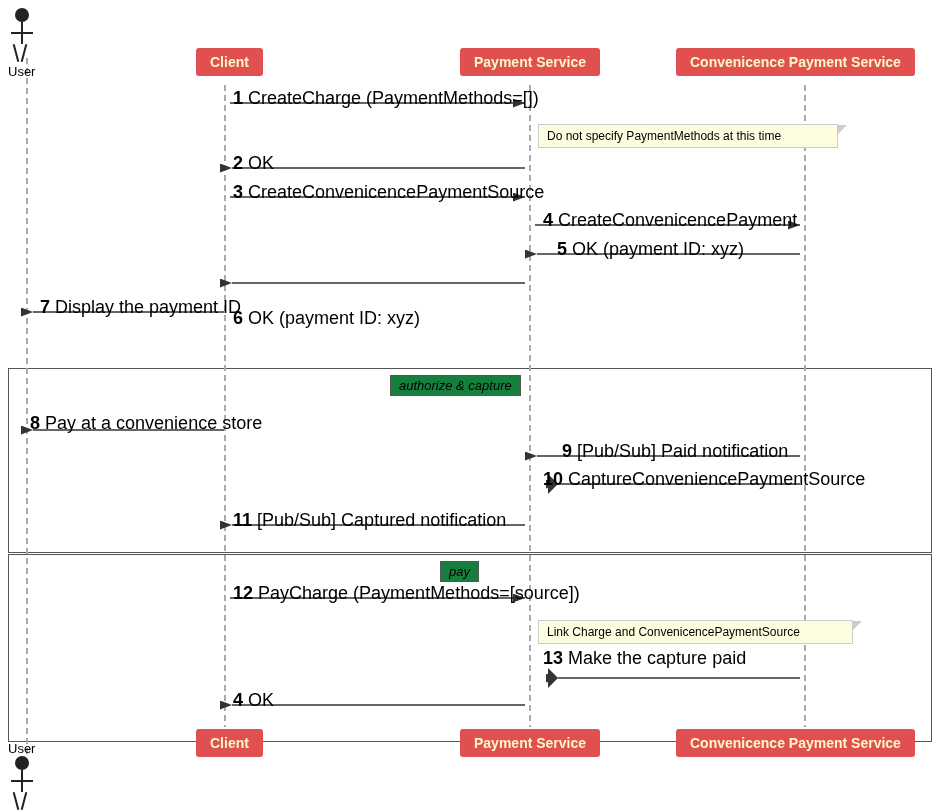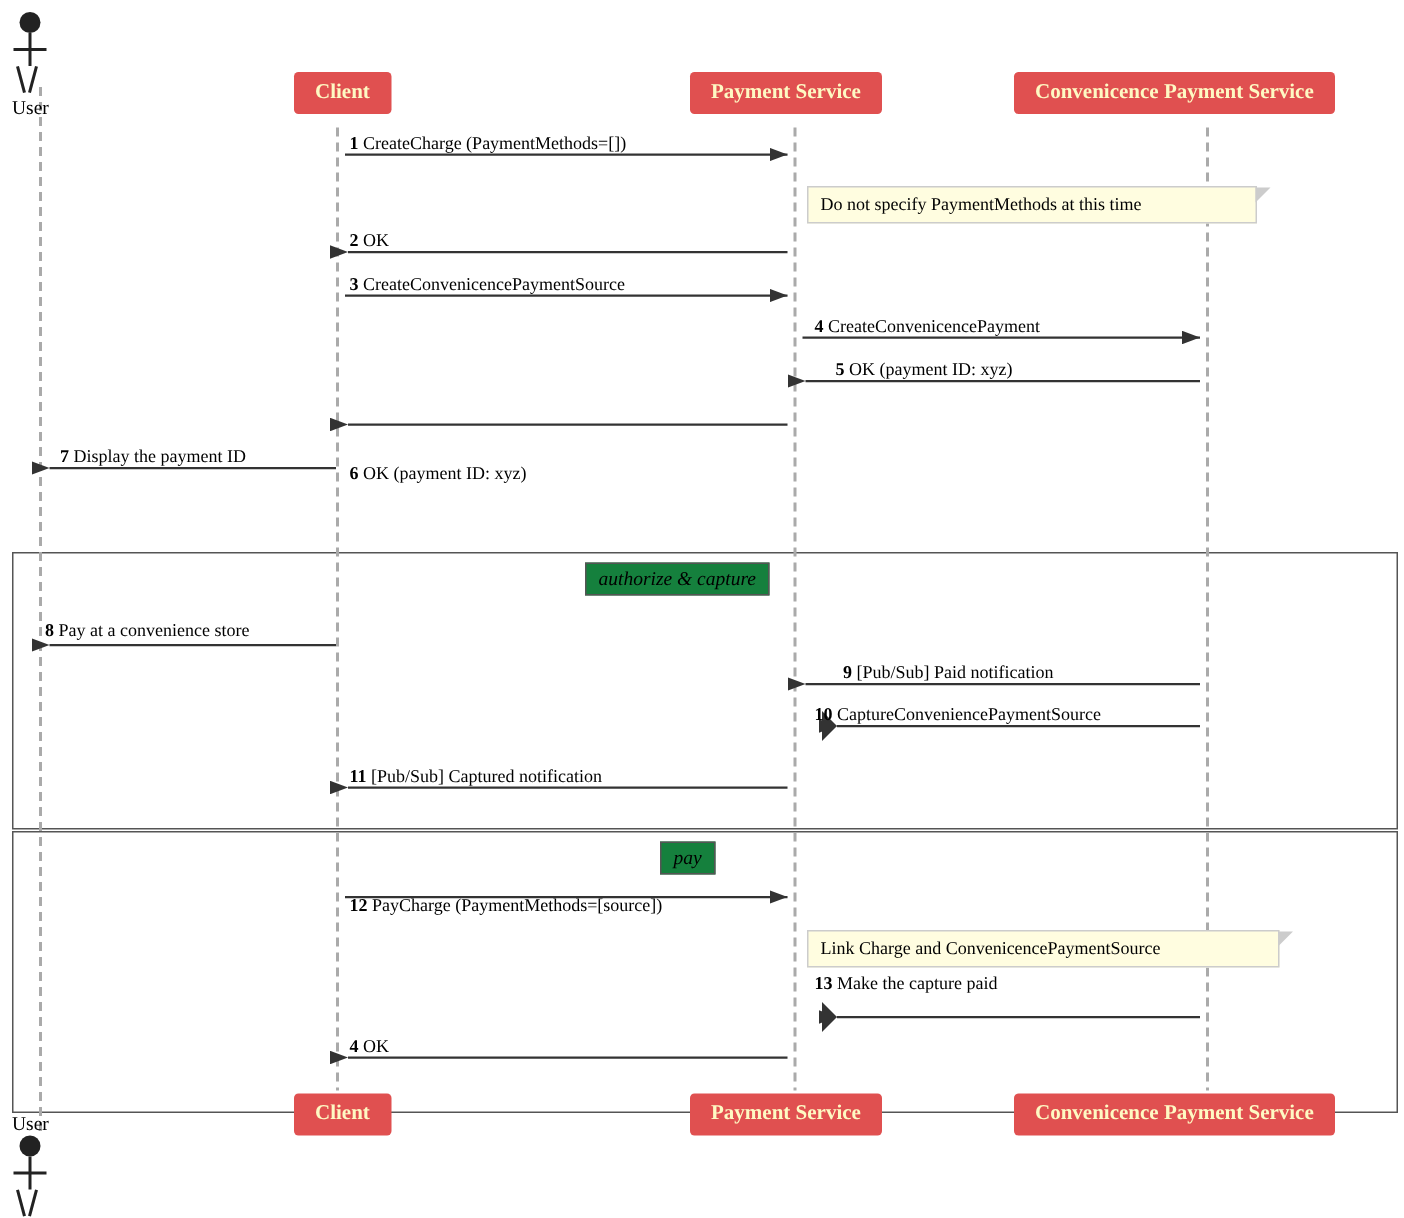--- a/index.html
+++ b/index.html
@@ -10,36 +10,35 @@
       width: 936px;
       height: 812px;
       overflow: hidden;
       position: relative;
     }
     #diagram {
       position: relative;
       width: 936px;
       height: 812px;
       background: white;
-      font-family: Liberation Serif, serif;
     }
     .actor-box {
       position: absolute;
       background: #e05050;
       color: #fef9c3;
       font-weight: bold;
       font-size: 14px;
       padding: 6px 14px;
       border-radius: 3px;
       text-align: center;
       z-index: 10;
     }
     .arrow-label {
       position: absolute;
-      font-size: 12px;
+      font-size: 18px;
       z-index: 5;
     }
     .note-box {
       position: absolute;
       background: #fffde0;
       border: 1px solid #ccc;
       padding: 4px 8px;
       font-size: 12px;
       z-index: 10;
     }
@@ -241,21 +240,21 @@
   </div>
   <div class="arrow-label" style="left:562px; top:441px;">
     <strong>9</strong> <span>[Pub/Sub] Paid notification</span>
   </div>
   <div class="arrow-label" style="left:543px; top:469px;">
     <strong>10</strong> <span>CaptureConveniencePaymentSource</span>
   </div>
   <div class="arrow-label" style="left:233px; top:510px;">
     <strong>11</strong> <span>[Pub/Sub] Captured notification</span>
   </div>
-  <div class="arrow-label" style="left:233px; top:596px;">
+  <div class="arrow-label" style="left:233px; top:583px;">
     <strong>12</strong> <span>PayCharge (PaymentMethods=[source])</span>
   </div>
   <div class="arrow-label" style="left:543px; top:648px;">
     <strong>13</strong> <span>Make the capture paid</span>
   </div>
   <div class="arrow-label" style="left:233px; top:690px;">
     <strong>4</strong> <span>OK</span>
   </div>
 
 </div>

